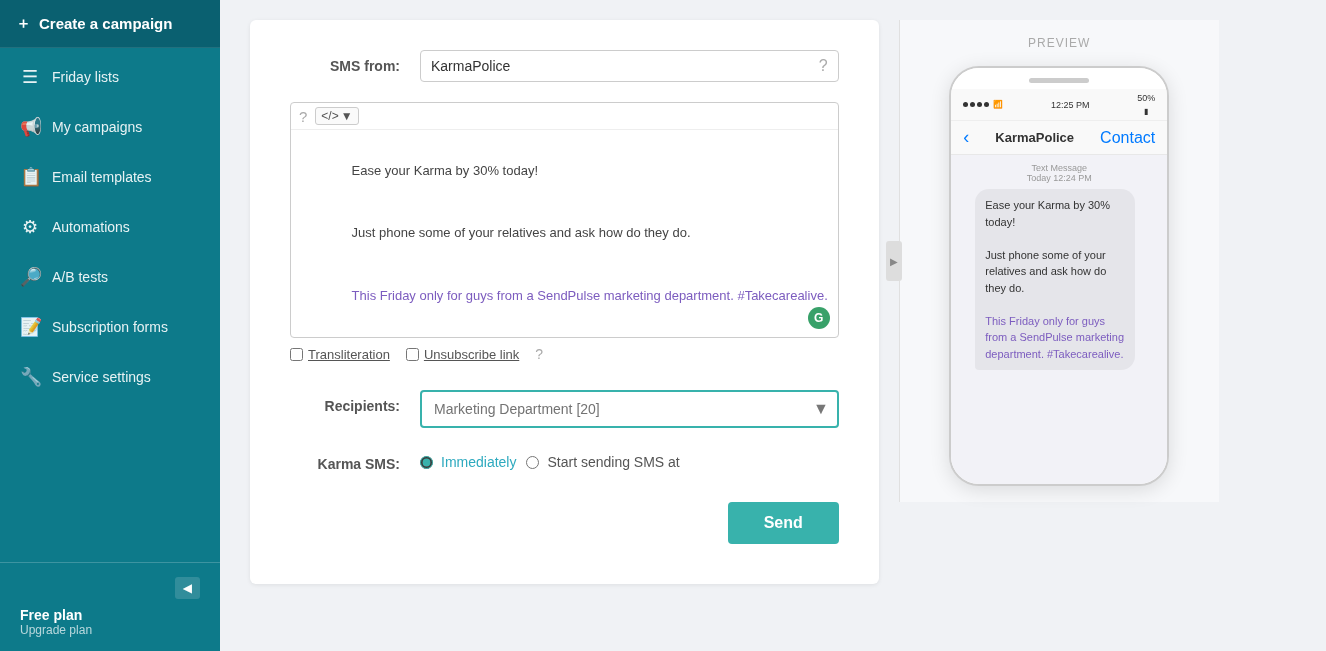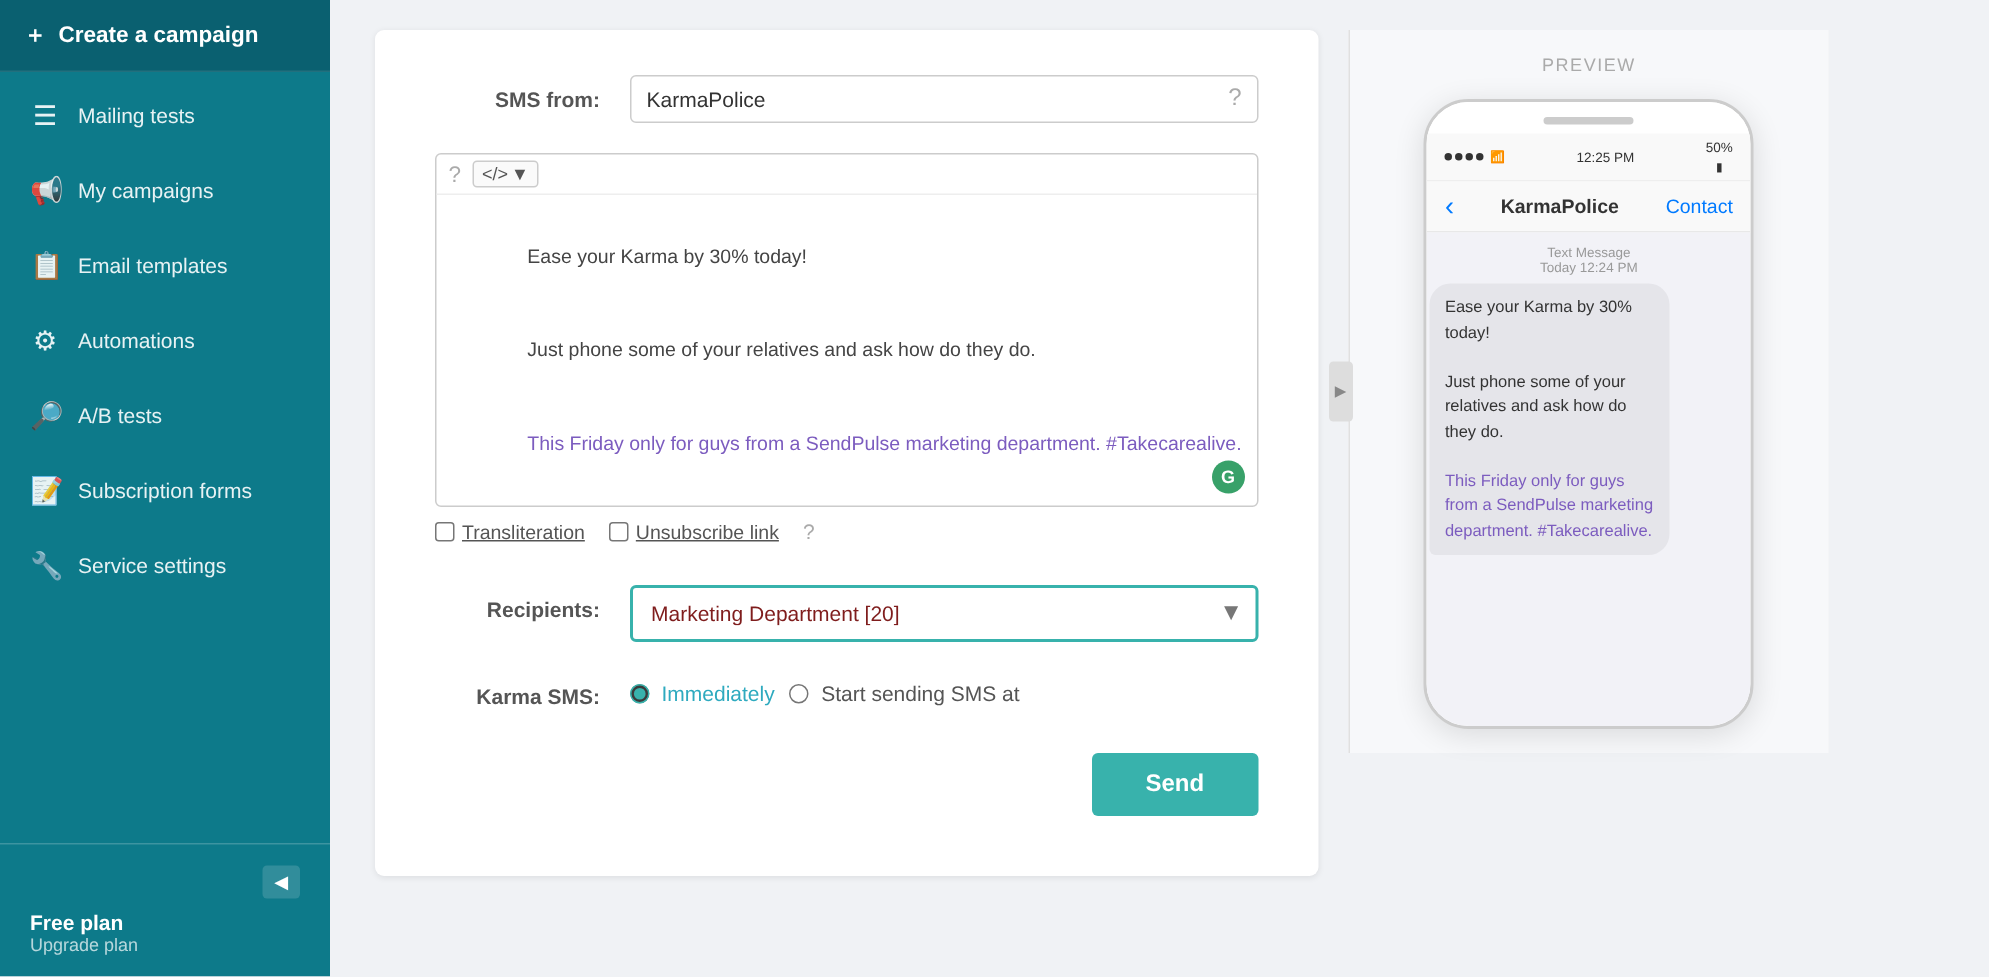--- a/index.html
+++ b/index.html
@@ -189,21 +189,21 @@
     
     .select-wrapper {
       position: relative;
     }
     .recipients-select {
       width: 100%;
       padding: 9px 12px;
       border: 2px solid #38b2ac;
       border-radius: 4px;
       font-size: 14px;
-      color: #7f1d1d;
+      color: #737373;
       appearance: none;
       background: #fff;
       cursor: pointer;
       outline: none;
     }
     .select-arrow {
       position: absolute;
       right: 10px;
       top: 50%;
       transform: translateY(-50%);
@@ -333,26 +333,26 @@
     .phone-header {
       background: #f9f9f9;
       border-bottom: 1px solid #e8e8e8;
       display: flex;
       align-items: center;
       padding: 6px 12px;
       justify-content: space-between;
     }
     .phone-back { color: #007aff; font-size: 18px; cursor: pointer; }
     .phone-sender { font-size: 13px; font-weight: 600; color: #333; }
-    .phone-contact { color: #007aff; font-size: 13px; }
+    .phone-contact { color: #007aff; font-size: 16px; }
 
     .phone-body {
       flex: 1;
       background: #f2f2f7;
-      padding: 8px 2px;
+      padding: 8px 24px;
     }
     .msg-date {
       text-align: center;
       font-size: 9px;
       color: #999;
       margin-bottom: 6px;
     }
     .msg-bubble {
       background: #e5e5ea;
       border-radius: 14px 14px 14px 4px;
@@ -380,21 +380,21 @@
 
 <aside class="sidebar">
   <div class="sidebar-create-btn">
     <span>＋</span>
     <span>Create a campaign</span>
   </div>
 
   <nav class="sidebar-nav">
     <div class="sidebar-item">
       <span class="icon">☰</span>
-      <span>Mailing tests</span>
+      <span>Friday lists</span>
     </div>
     <div class="sidebar-item">
       <span class="icon">📢</span>
       <span>My campaigns</span>
     </div>
     <div class="sidebar-item">
       <span class="icon">📋</span>
       <span>Email templates</span>
     </div>
     <div class="sidebar-item">

